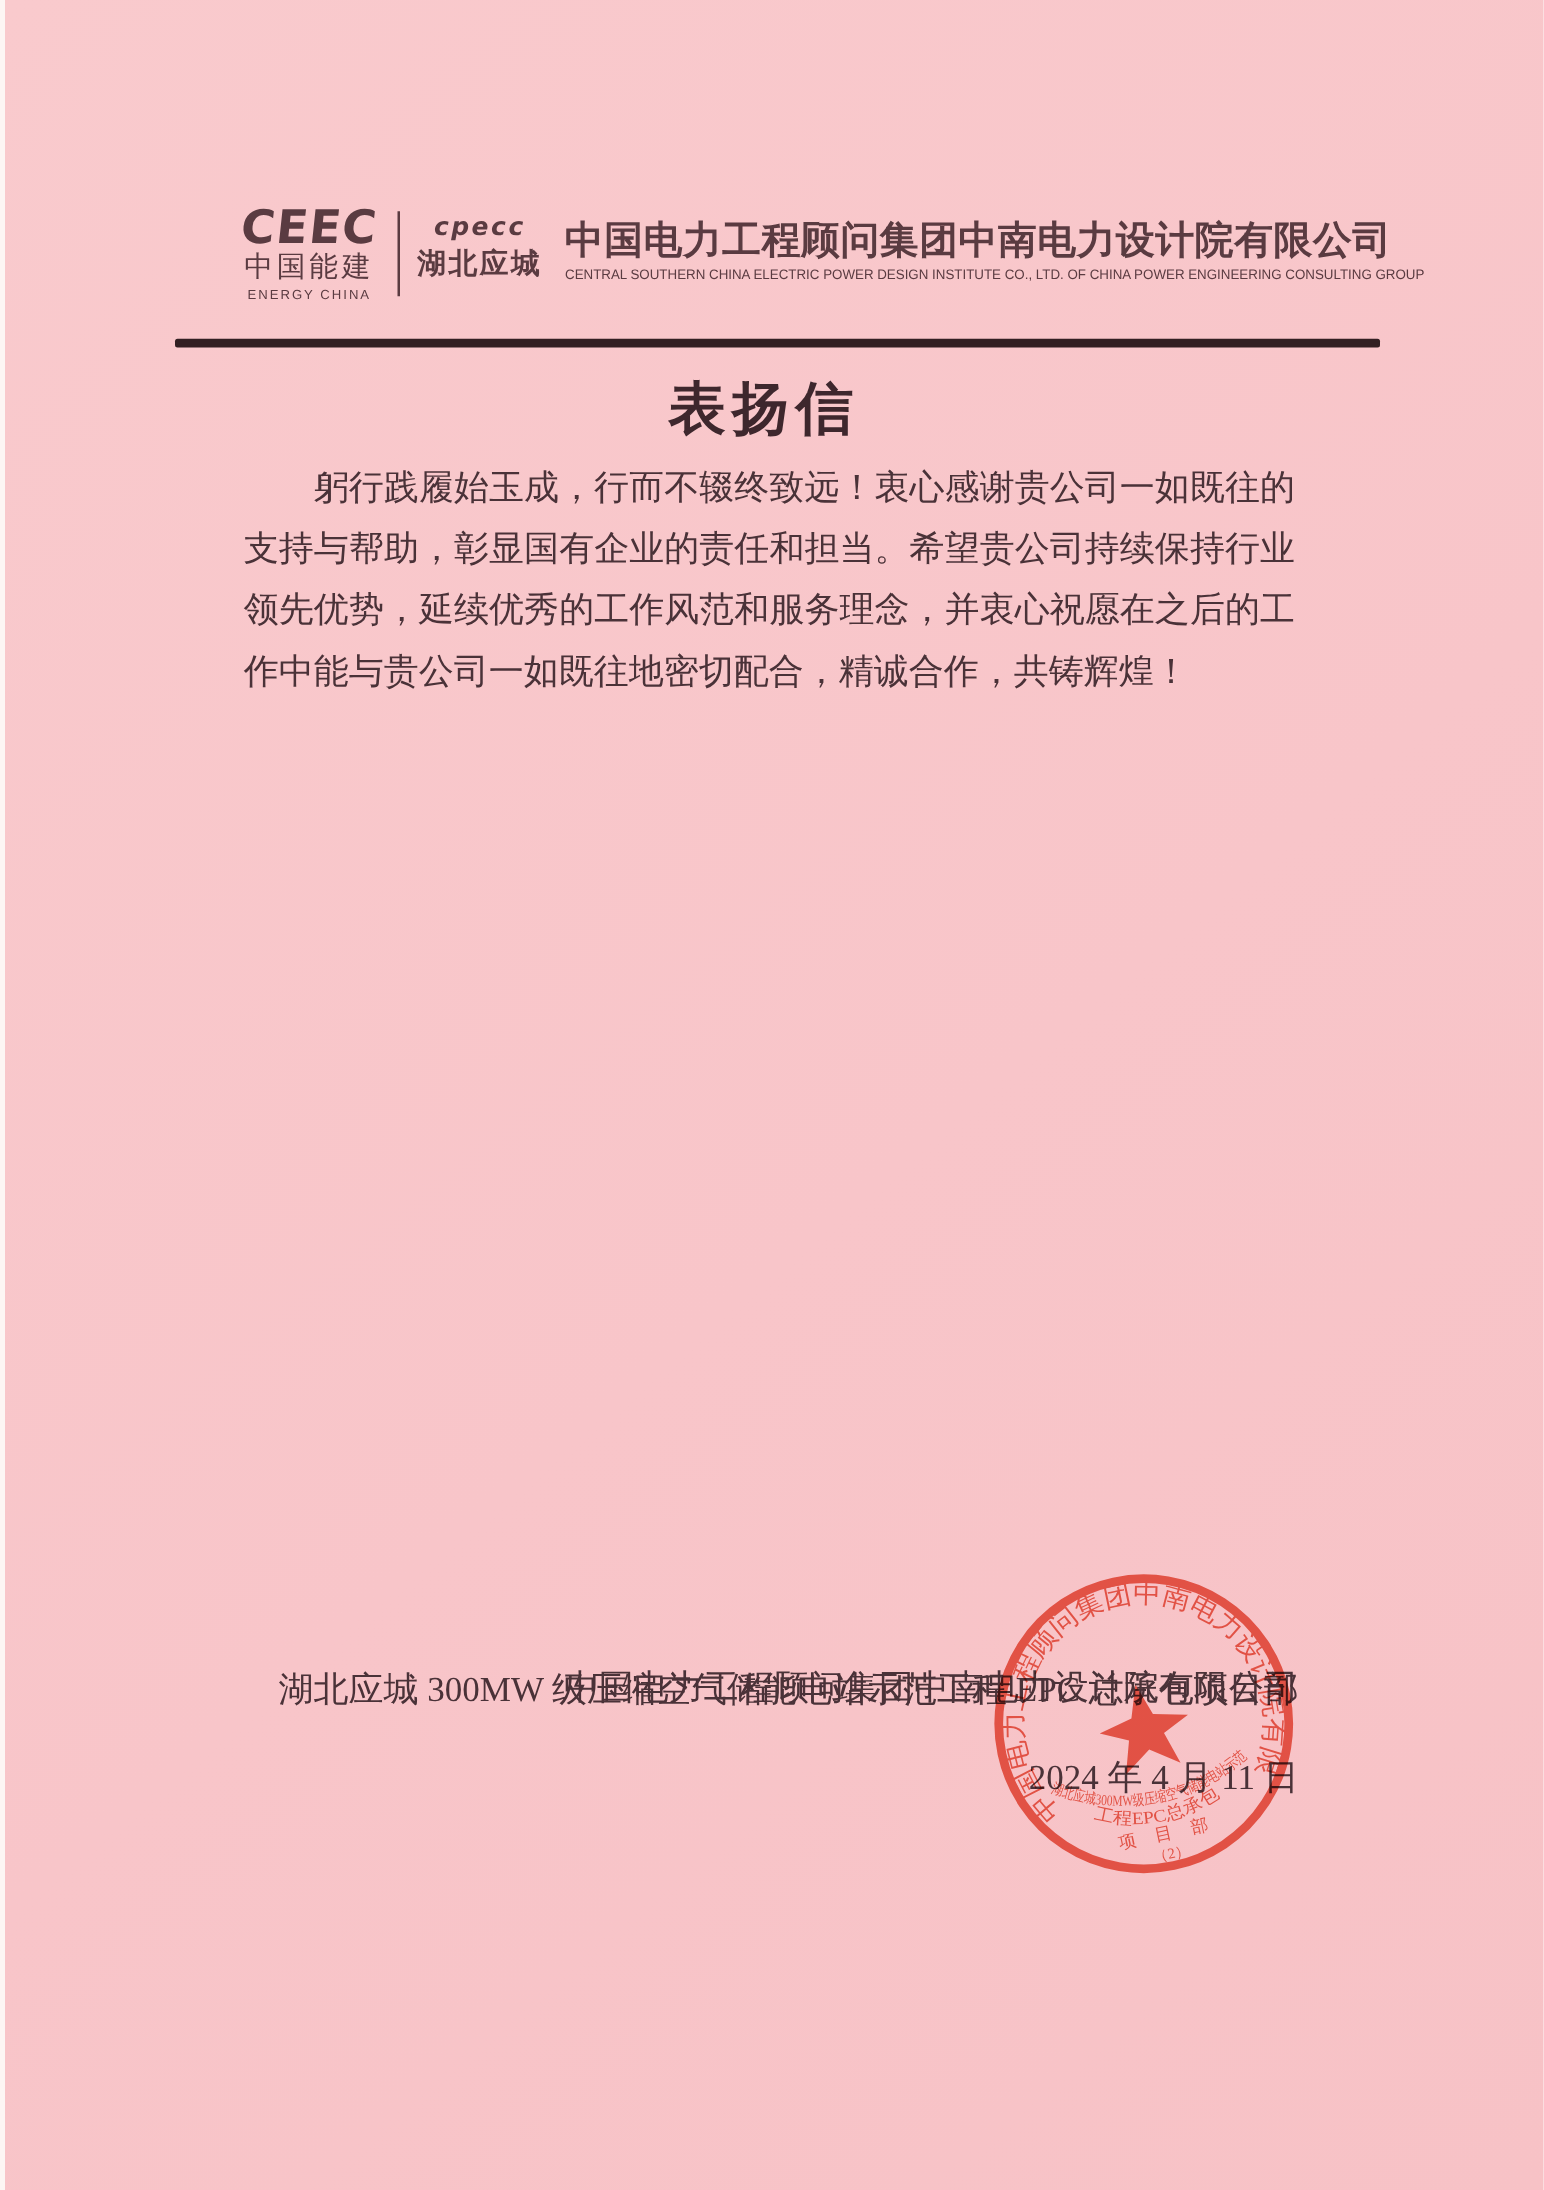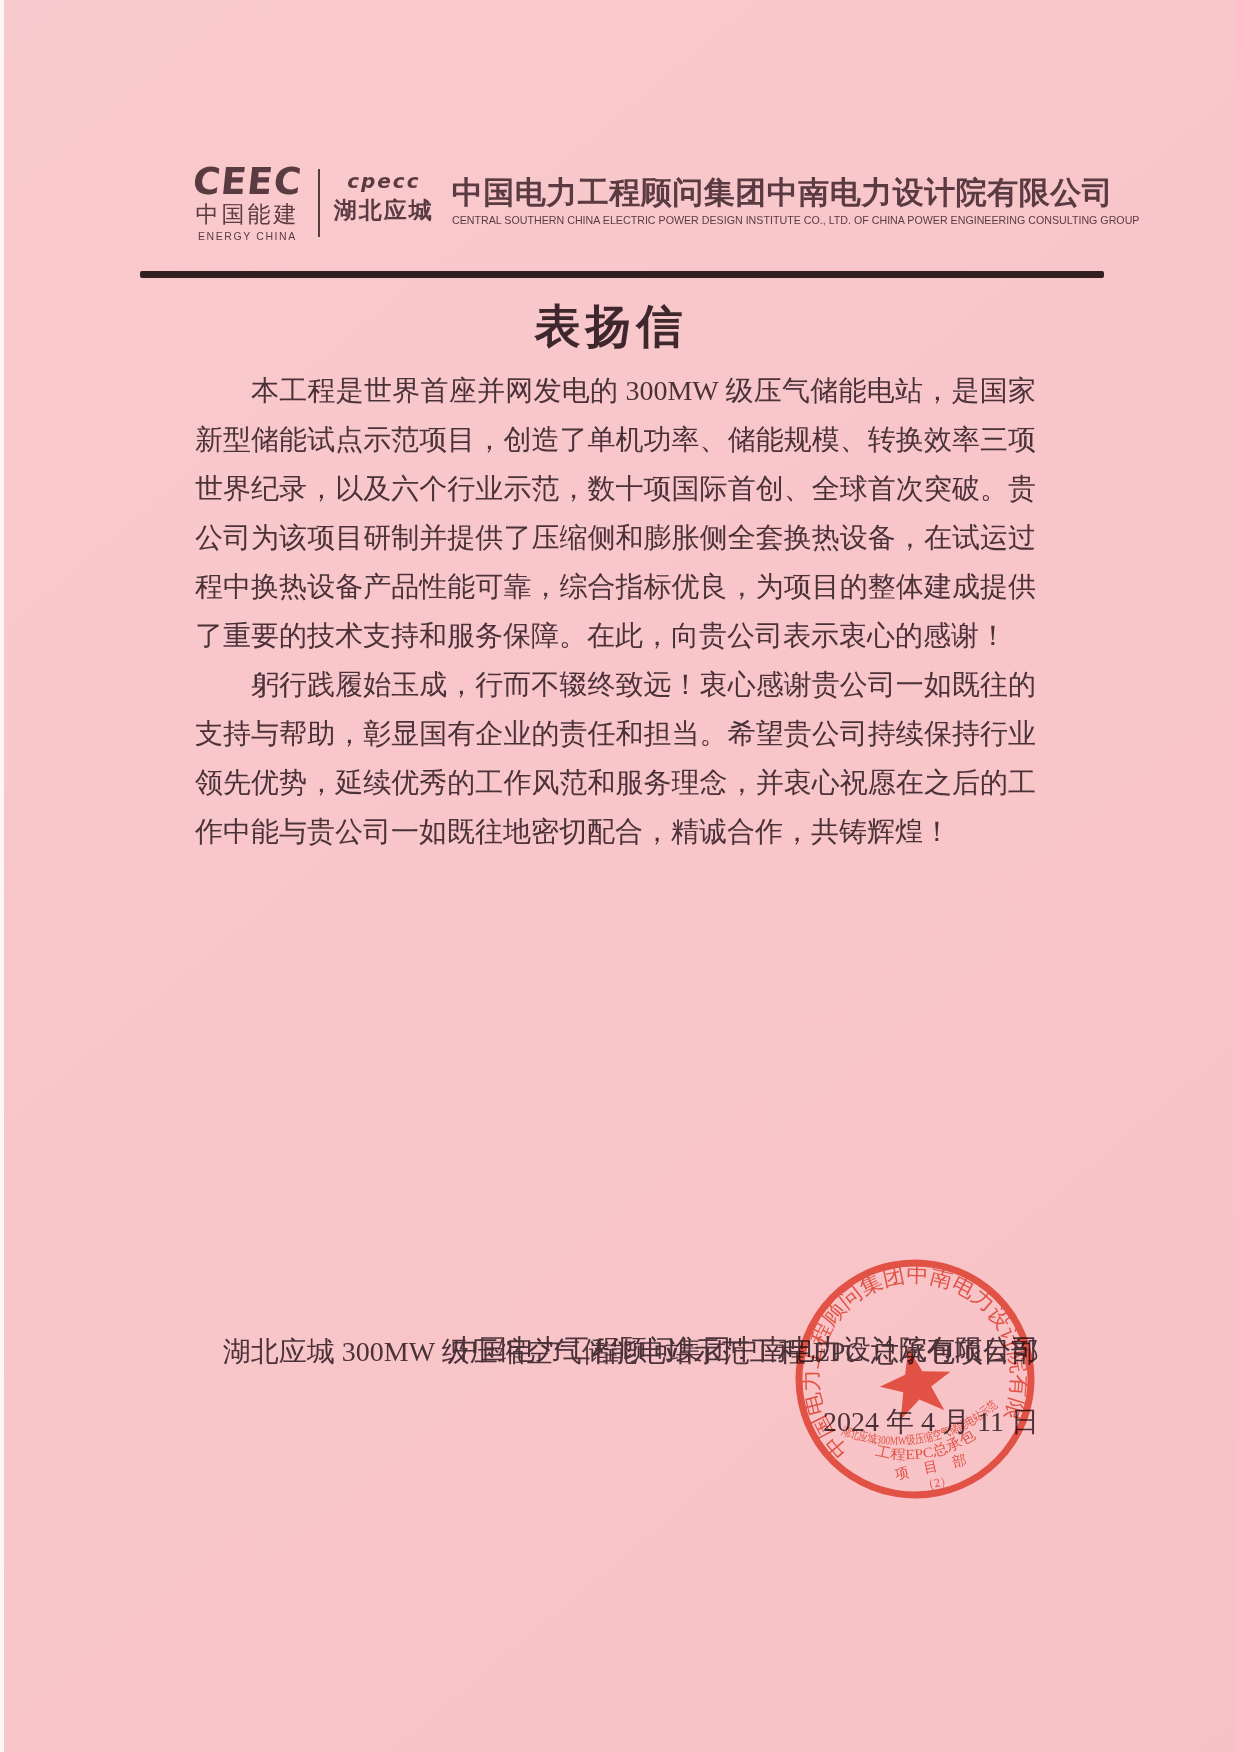--- a/index.html
+++ b/index.html
@@ -70,21 +70,20 @@
       <div class="org-cn">中国电力工程顾问集团中南电力设计院有限公司</div>
       <div class="org-en">CENTRAL SOUTHERN CHINA ELECTRIC POWER DESIGN INSTITUTE CO., LTD. OF CHINA POWER ENGINEERING CONSULTING GROUP</div>
     </div>
   </header>
 
   <div class="rule"></div>
 
   <h1 class="title">表扬信</h1>
 
   <main class="body">
-    <p class="para">本工程是世界首座并网发电的 300MW 级压气储能电站，是国家新型储能试点示范项目，创造了单机功率、储能规模、转换效率三项世界纪录，以及六个行业示范，数十项国际首创、全球首次突破。贵公司为该项目研制并提供了压缩侧和膨胀侧全套换热设备，在试运过程中换热设备产品性能可靠，综合指标优良，为项目的整体建成提供了重要的技术支持和服务保障。在此，向贵公司表示衷心的感谢！</p>
     <p class="para">躬行践履始玉成，行而不辍终致远！衷心感谢贵公司一如既往的支持与帮助，彰显国有企业的责任和担当。希望贵公司持续保持行业领先优势，延续优秀的工作风范和服务理念，并衷心祝愿在之后的工作中能与贵公司一如既往地密切配合，精诚合作，共铸辉煌！</p>
   </main>
 
   <div class="sig sig-1">中国电力工程顾问集团中南电力设计院有限公司</div>
   <div class="sig sig-2">湖北应城 300MW 级压缩空气储能电站示范工程 EPC 总承包项目部</div>
   <div class="sig sig-date">2024 年 4 月 11 日</div>
 
   <svg class="stamp" viewBox="-132 -132 264 264" aria-hidden="true">
     <g fill="#e5503a">
       <circle r="116" fill="none" stroke="#e5503a" stroke-width="7"></circle>

